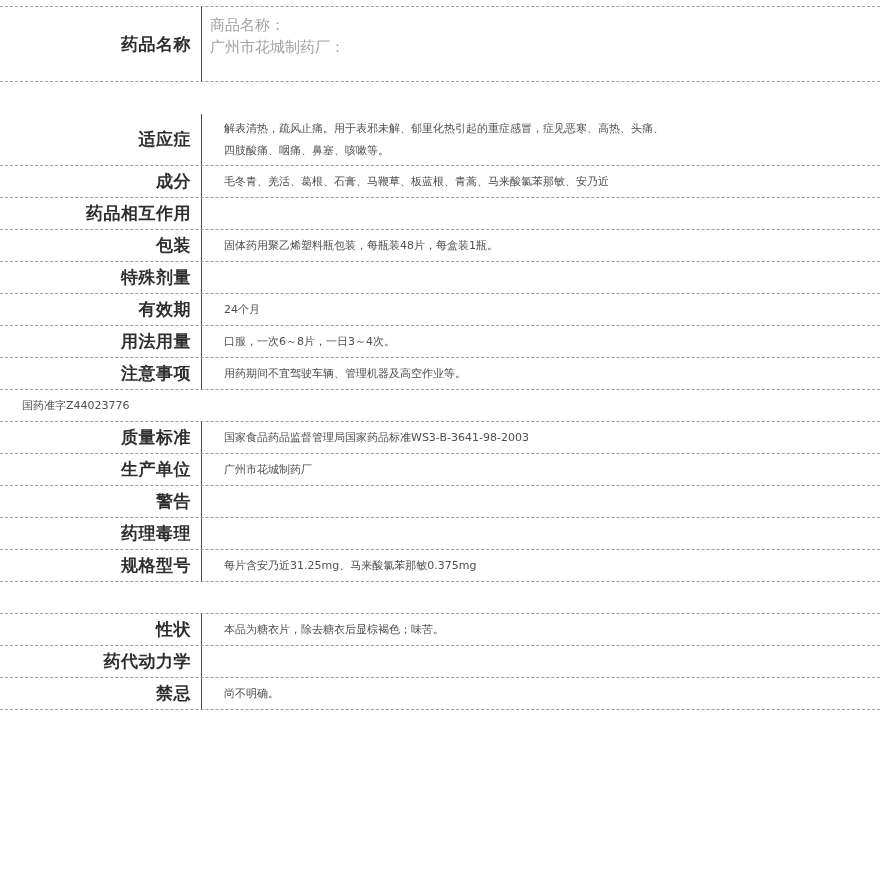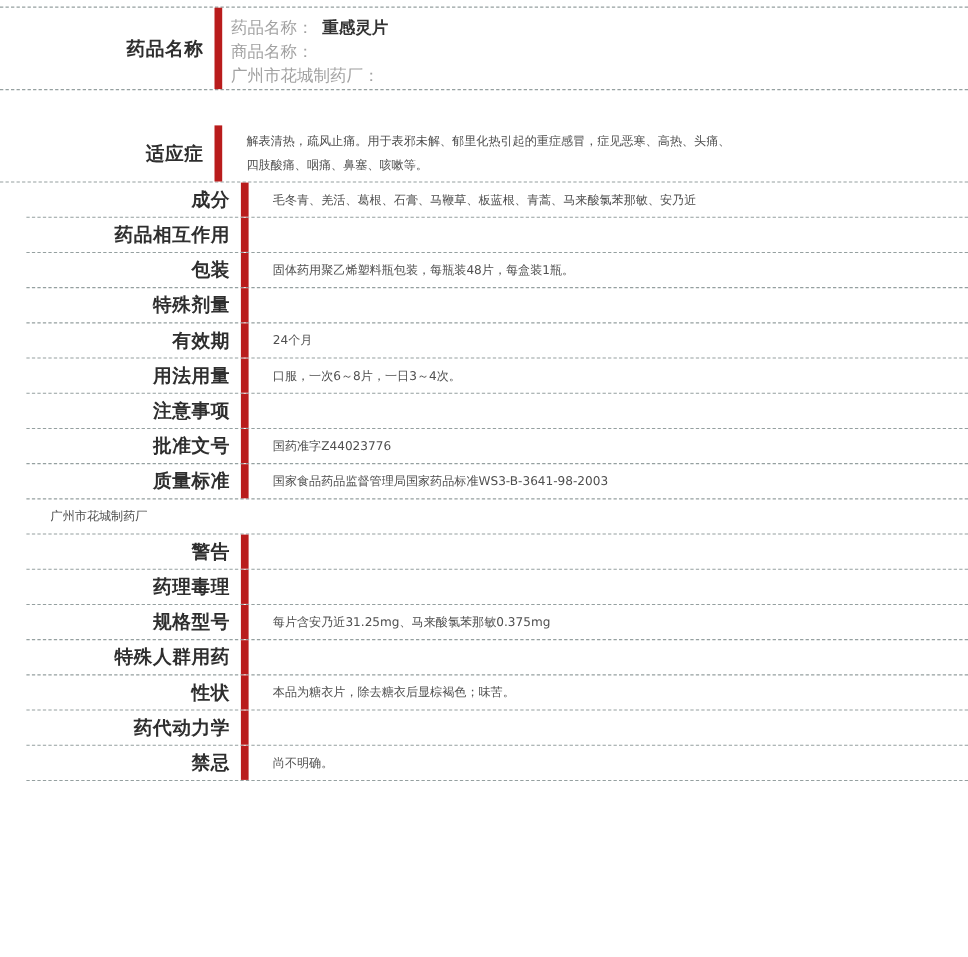--- a/index.html
+++ b/index.html
@@ -14,27 +14,27 @@
     width: 880px;
     margin-top: 6px;
     border-top: 1px dashed #95a0a0;
     box-sizing: border-box;
   }
   .row {
     display: flex;
     border-bottom: 1px dashed #95a0a0;
     box-sizing: border-box;
   }
-  .row-s { height: 32px; margin-left: 24px; }
+  .row-s { height: 32px; }
   .row-name { height: 75px; }
   .row-indications { height: 52px; margin-top: 32px; }
   .cell-label {
     width: 202px;
     box-sizing: border-box;
-    border-right: 7px solid #b91c1c;
+    border-right: 1px solid #b91c1c;
     display: flex;
     align-items: center;
     justify-content: flex-end;
     padding-right: 10px;
     font-size: 17px;
     font-weight: bold;
     color: #2e2e2e;
     letter-spacing: 0.5px;
     flex-shrink: 0;
   }
@@ -67,23 +67,20 @@
   }
 </style>
 </head>
 <body>
 
 <div class="drug-table">
 
   <div class="row row-name">
     <div class="cell-label">药品名称</div>
     <div class="cell-name">
-      <div class="name-line">
-        <span class="muted">药品名称：</span><span class="drug-name-val">重感灵片</span>
-      </div>
       <div class="name-line muted">商品名称：</div>
       <div class="name-line muted">广州市花城制药厂：</div>
     </div>
   </div>
 
   <div class="row row-indications">
     <div class="cell-label">适应症</div>
     <div class="cell-value">解表清热，疏风止痛。用于表邪未解、郁里化热引起的重症感冒，症见恶寒、高热、头痛、
 四肢酸痛、咽痛、鼻塞、咳嗽等。</div>
   </div>
@@ -113,53 +110,53 @@
     <div class="cell-value">24个月</div>
   </div>
 
   <div class="row row-s">
     <div class="cell-label">用法用量</div>
     <div class="cell-value">口服，一次6～8片，一日3～4次。</div>
   </div>
 
   <div class="row row-s">
     <div class="cell-label">注意事项</div>
+    <div class="cell-value">用药期间不宜驾驶车辆、管理机器及高空作业等。</div>
   </div>
 
   <div class="row row-s">
-    <div class="cell-label">批准文号</div>
     <div class="cell-value">国药准字Z44023776</div>
   </div>
 
   <div class="row row-s">
     <div class="cell-label">质量标准</div>
     <div class="cell-value">国家食品药品监督管理局国家药品标准WS3-B-3641-98-2003</div>
   </div>
 
   <div class="row row-s">
+    <div class="cell-label">生产单位</div>
     <div class="cell-value">广州市花城制药厂</div>
   </div>
 
   <div class="row row-s">
     <div class="cell-label">警告</div>
     <div class="cell-value"></div>
   </div>
 
   <div class="row row-s">
     <div class="cell-label">药理毒理</div>
     <div class="cell-value"></div>
   </div>
 
   <div class="row row-s">
     <div class="cell-label">规格型号</div>
     <div class="cell-value">每片含安乃近31.25mg、马来酸氯苯那敏0.375mg</div>
   </div>
 
   <div class="row row-s">
-    <div class="cell-label">特殊人群用药</div>
     <div class="cell-value"></div>
   </div>
 
 
   <div class="row row-s">
     <div class="cell-label">性状</div>
     <div class="cell-value">本品为糖衣片，除去糖衣后显棕褐色；味苦。</div>
   </div>
 
   <div class="row row-s">

